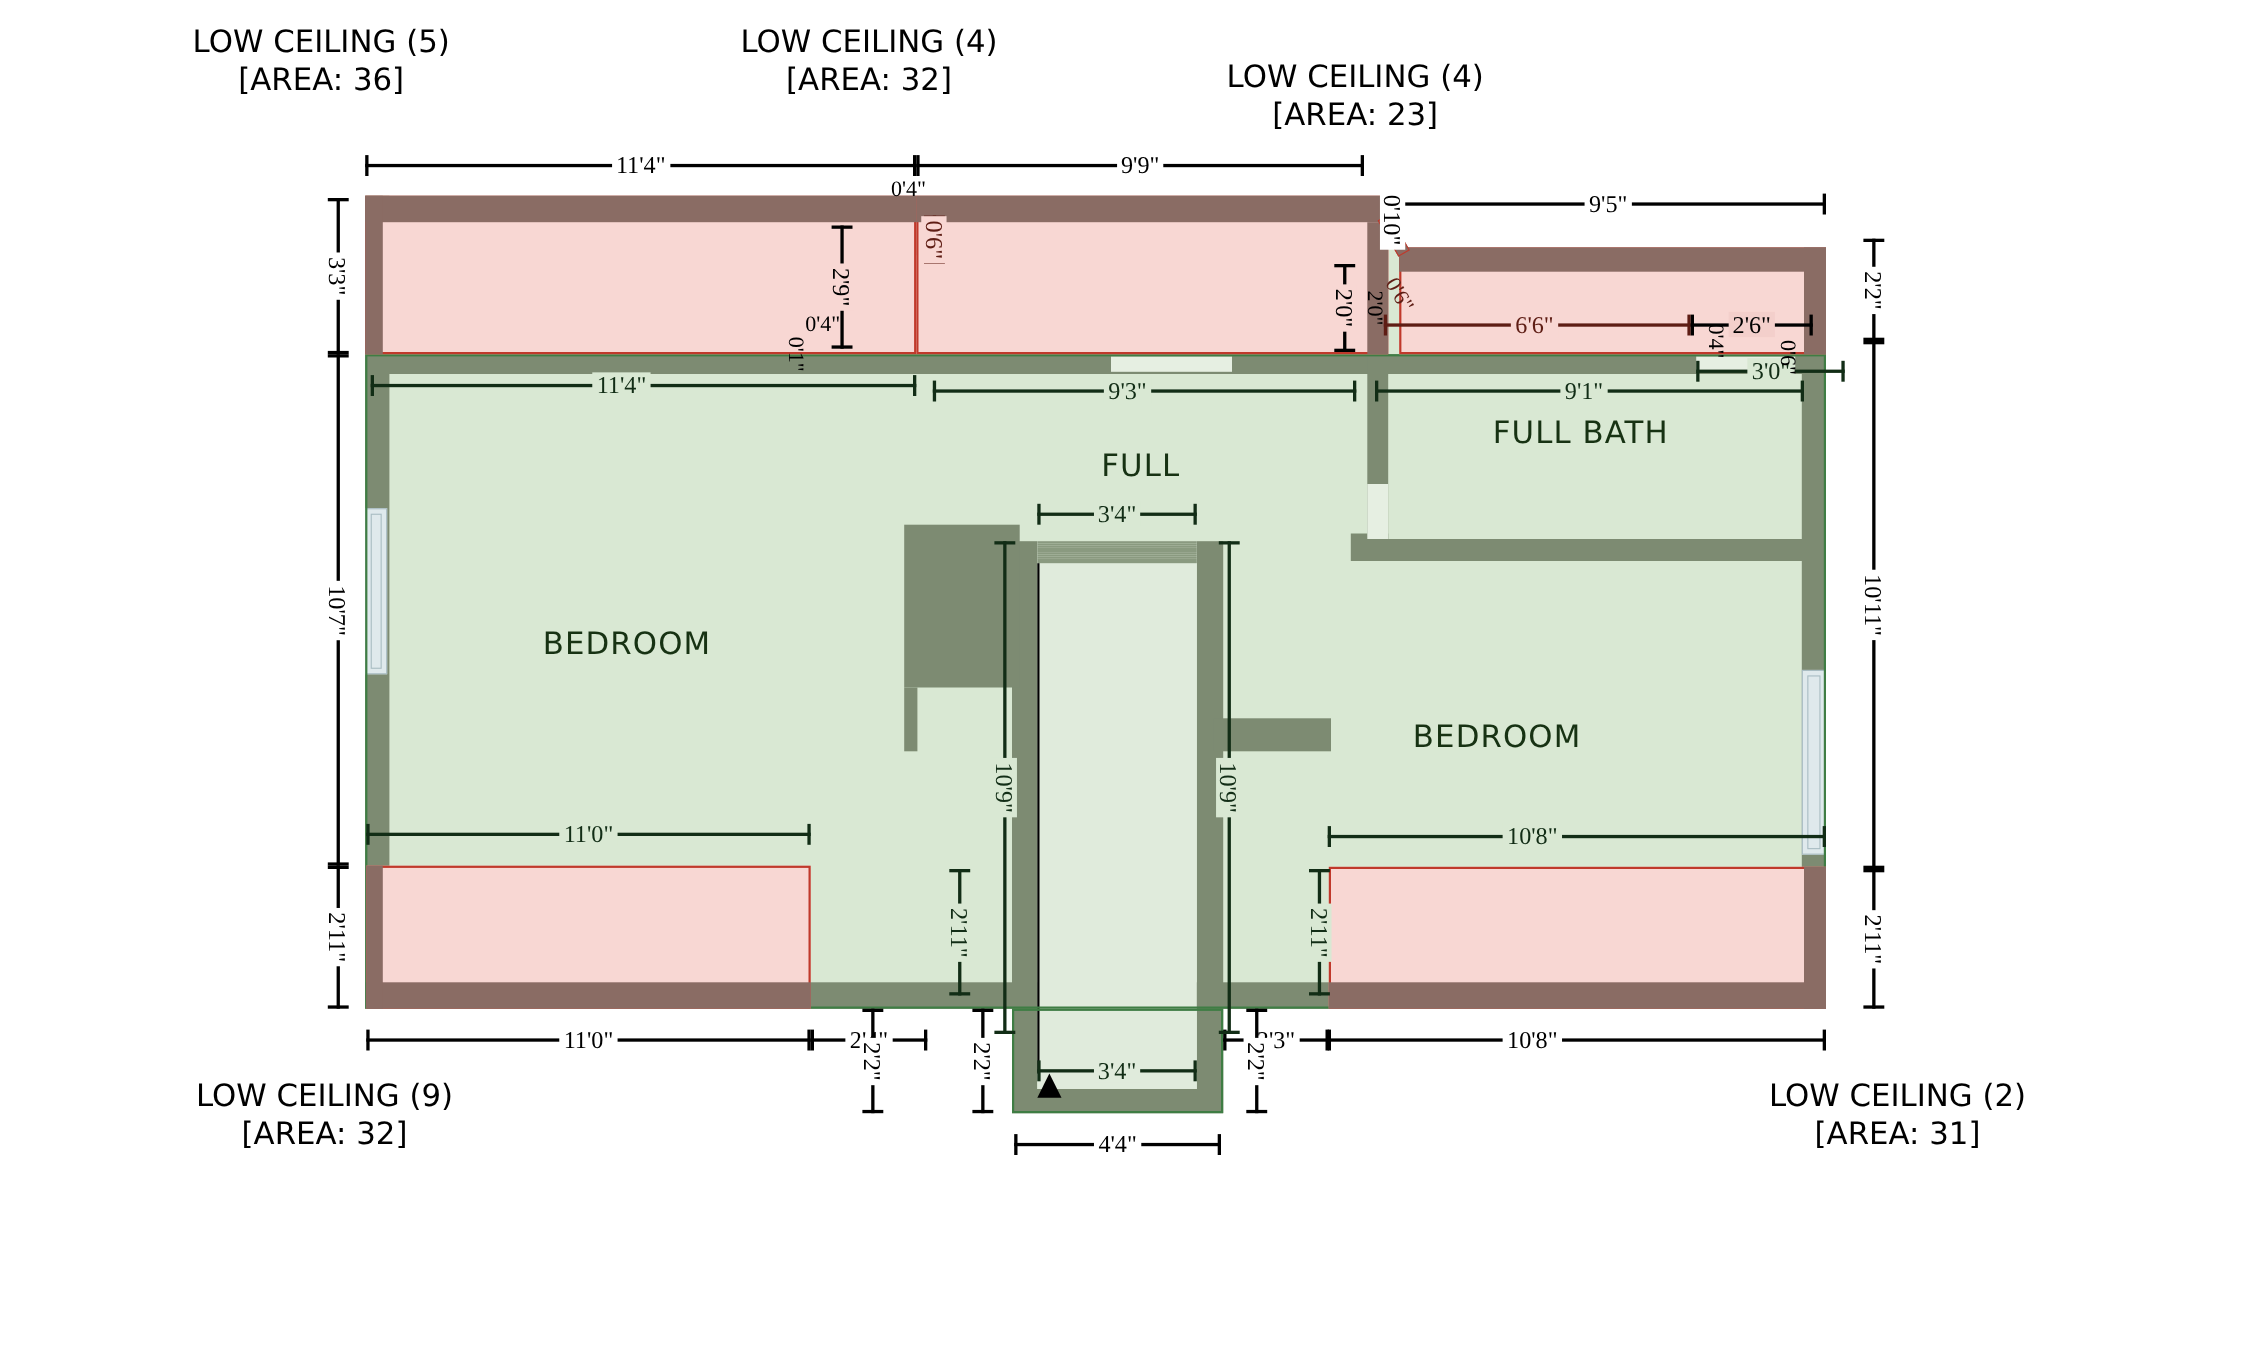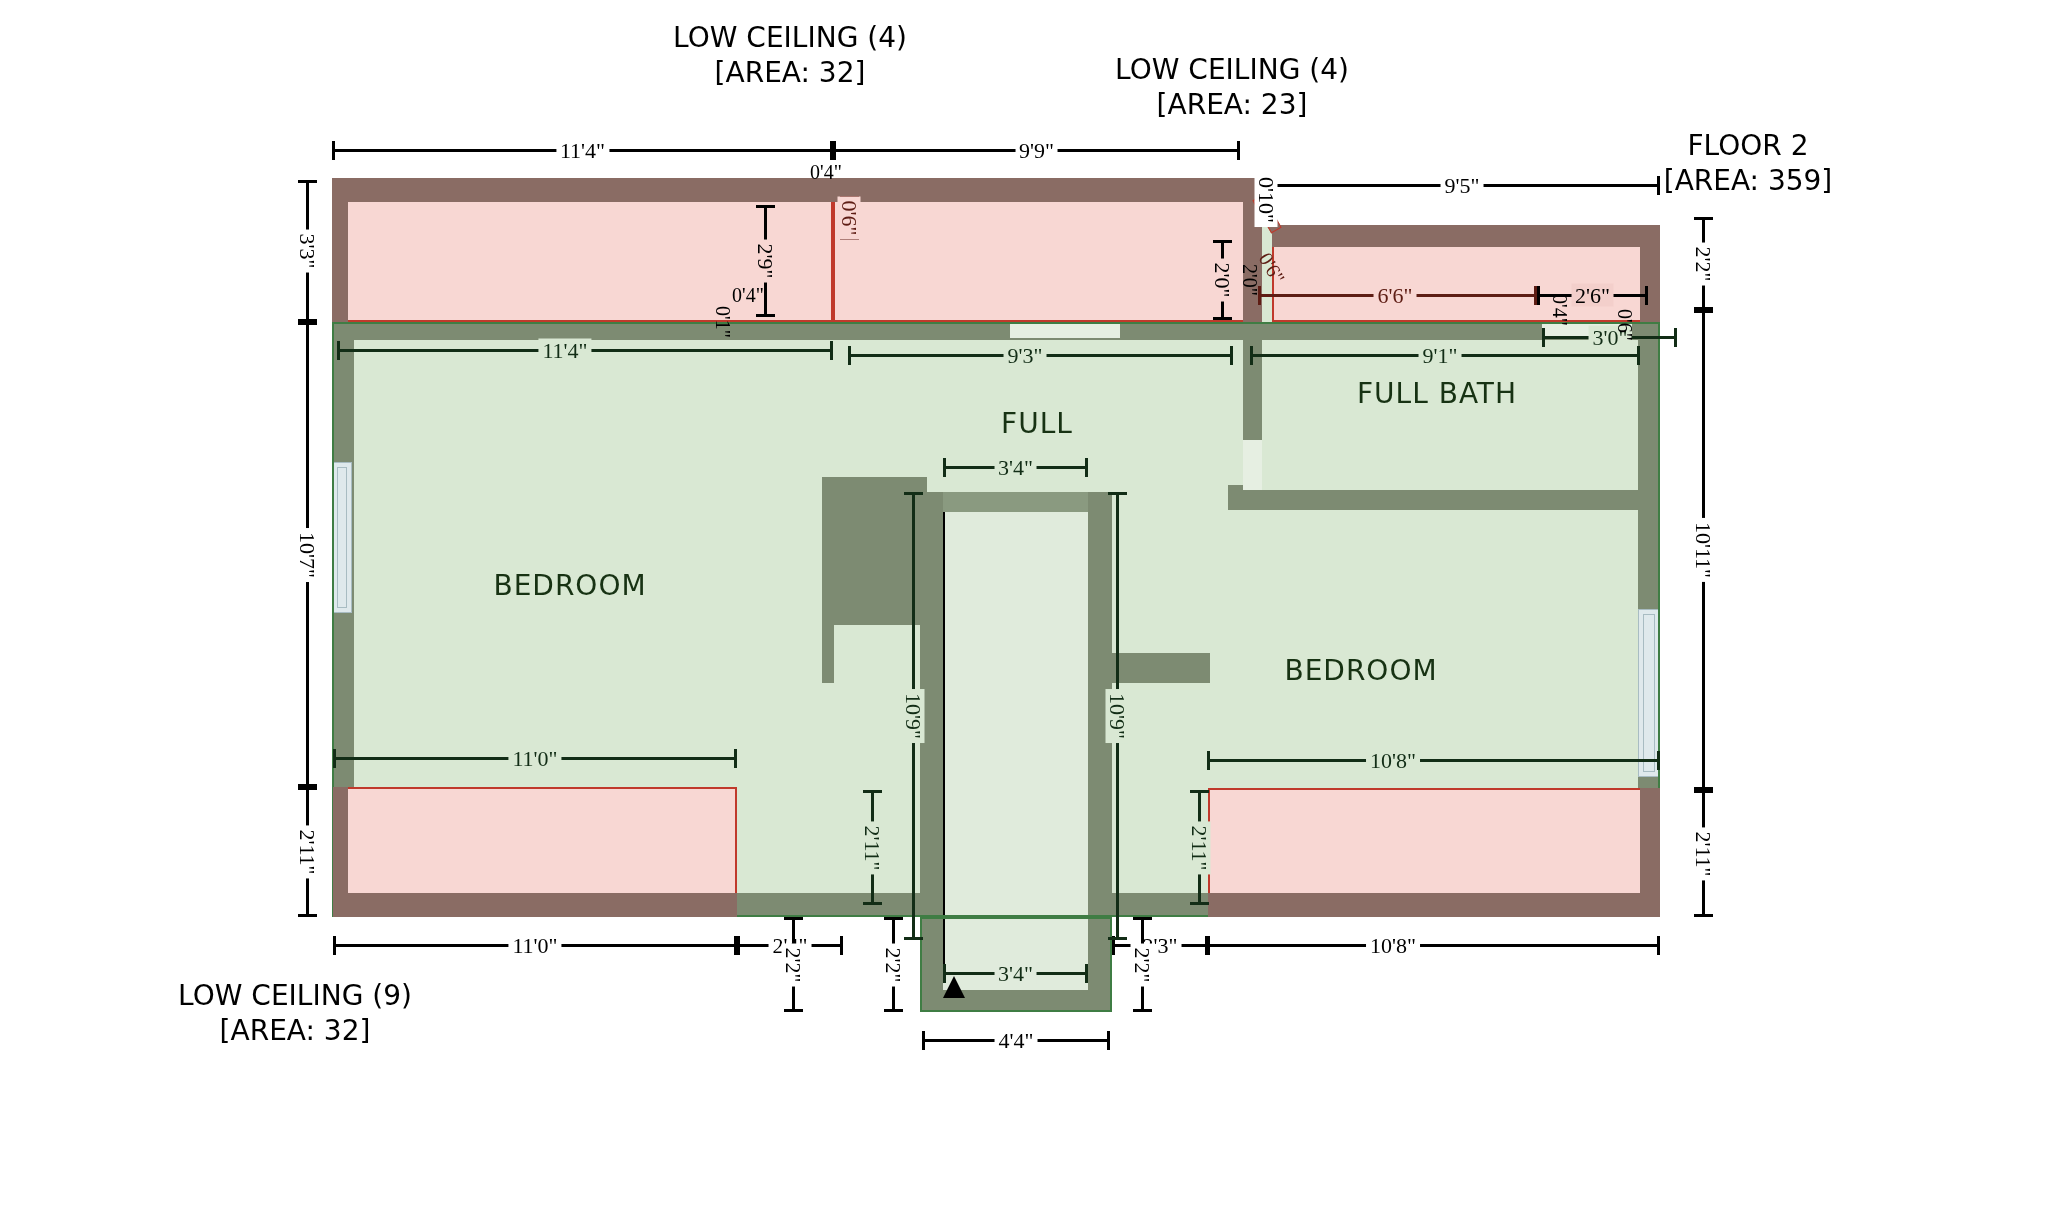--- a/index.html
+++ b/index.html
@@ -164,33 +164,37 @@
     <span class="dimlabel" style="left: 893px; top: 964.5px; transform: translate(-50%, -50%) rotate(90deg); color: rgb(0, 0, 0); background: rgb(255, 255, 255);">2'2"</span>
     <div class="dimv" style="left: 1141px; top: 917px; height: 95px; background: rgb(0, 0, 0);"></div>
     <span class="dimlabel" style="left: 1142px; top: 964.5px; transform: translate(-50%, -50%) rotate(90deg); color: rgb(0, 0, 0); background: rgb(255, 255, 255);">2'2"</span>
     <span class="smalllabel" style="left: 826px; top: 172px; transform: translate(-50%, -50%) rotate(0deg); color: rgb(0, 0, 0);">0'4"</span>
     <span class="smalllabel" style="left: 748px; top: 295px; transform: translate(-50%, -50%) rotate(0deg); color: rgb(0, 0, 0);">0'4"</span>
     <span class="smalllabel" style="left: 723px; top: 322px; transform: translate(-50%, -50%) rotate(90deg); color: rgb(0, 0, 0);">0'1"</span>
     <span class="smalllabel" style="left: 1250px; top: 280px; transform: translate(-50%, -50%) rotate(90deg); color: rgb(0, 0, 0);">2'0"</span>
     <span class="smalllabel" style="left: 1272px; top: 268px; transform: translate(-50%, -50%) rotate(60deg); color: rgb(94, 29, 20);">0'6"</span>
     <span class="smalllabel" style="left: 1560px; top: 310px; transform: translate(-50%, -50%) rotate(90deg); color: rgb(0, 0, 0);">0'4"</span>
     <span class="smalllabel" style="left: 1625px; top: 325px; transform: translate(-50%, -50%) rotate(90deg); color: rgb(0, 0, 0);">0'6"</span>
+    <div class="regionlabel" style="left: 292px; top: 20px;">
+      <div>LOW CEILING (5)</div>
+      <div>[AREA: 36]</div>
+    </div>
     <div class="regionlabel" style="left: 790px; top: 20px;">
       <div>LOW CEILING (4)</div>
       <div>[AREA: 32]</div>
     </div>
     <div class="regionlabel" style="left: 1232px; top: 52px;">
       <div>LOW CEILING (4)</div>
       <div>[AREA: 23]</div>
     </div>
-    <div class="regionlabel" style="left: 1748px; top: 128px;">
-      <div>FLOOR 2</div>
-      <div>[AREA: 359]</div>
-    </div>
     <div class="regionlabel" style="left: 295px; top: 978px;">
       <div>LOW CEILING (9)</div>
       <div>[AREA: 32]</div>
+    </div>
+    <div class="regionlabel" style="left: 1725px; top: 978px;">
+      <div>LOW CEILING (2)</div>
+      <div>[AREA: 31]</div>
     </div>
     <span class="roomlabel" style="left: 570px; top: 585px;">BEDROOM</span>
     <span class="roomlabel" style="left: 1037px; top: 423px;">FULL</span>
     <span class="roomlabel" style="left: 1437px; top: 393px;">FULL BATH</span>
     <span class="roomlabel" style="left: 1361px; top: 670px;">BEDROOM</span>
   </div>
 
 </body></html>

